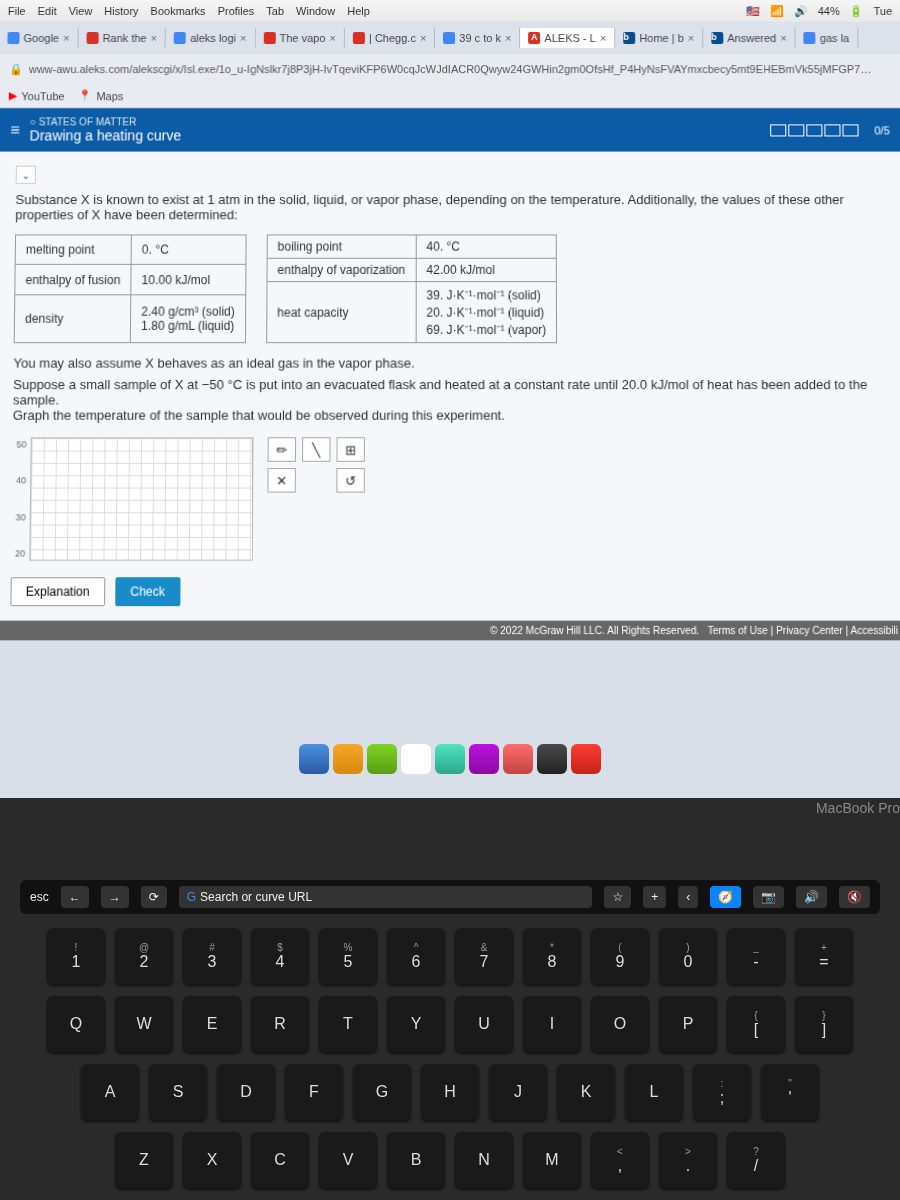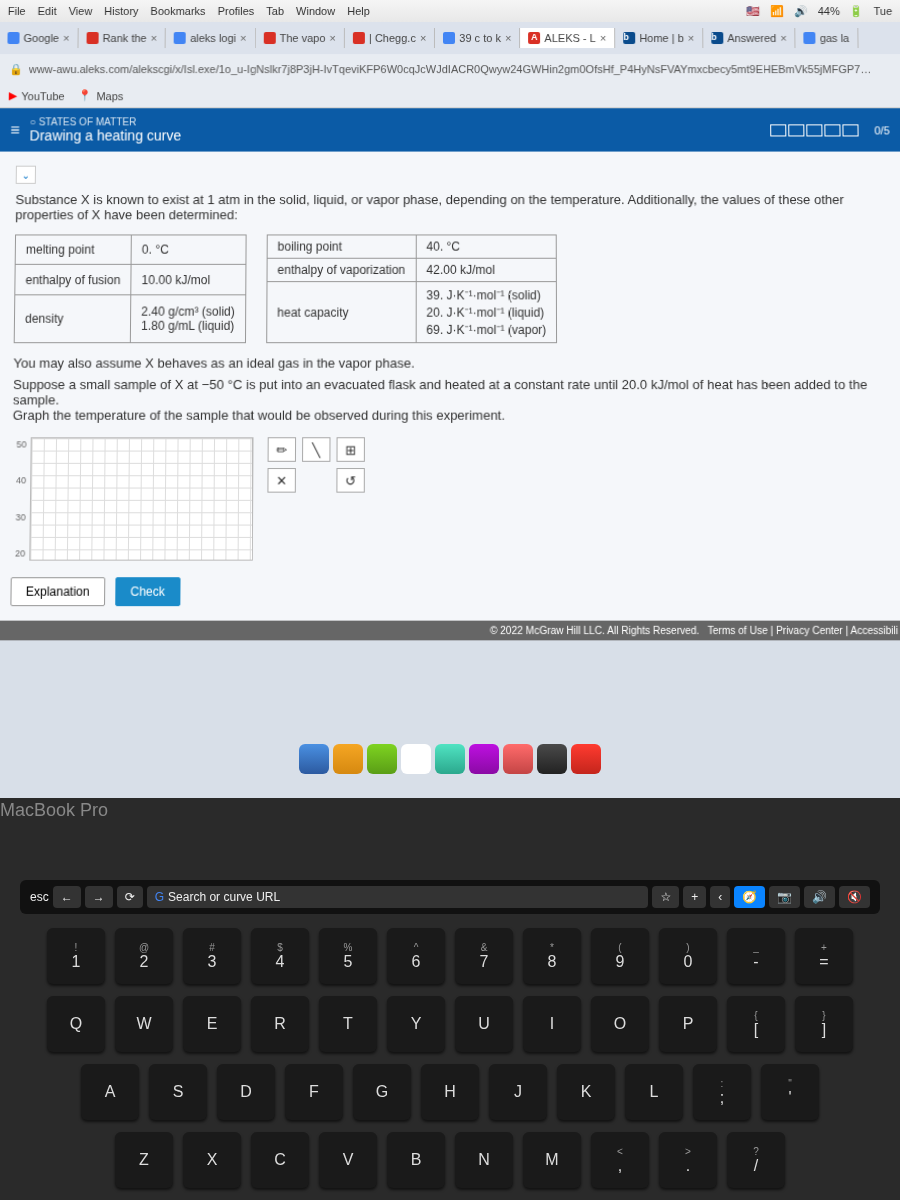--- a/index.html
+++ b/index.html
@@ -49,24 +49,24 @@
 
 .bottom-buttons { margin-top: 16px; display: flex; gap: 10px; }
 .btn { padding: 6px 14px; border: 1px solid #999; background: #fff; font-size: 12px; border-radius: 2px; }
 .btn.check { background: #1a8bc9; color: #fff; border-color: #1a8bc9; }
 
 .footer-bar { background: #666; color: #fff; font-size: 10px; padding: 4px 10px; text-align: right; }
 
 .dock { position: absolute; top: 740px; left: 0; right: 0; height: 40px; display: flex; justify-content: center; gap: 4px; padding: 4px; }
 .dock-icon { width: 30px; height: 30px; border-radius: 6px; background: linear-gradient(#5a8, #357); }
 
-.macbook-label { position: absolute; top: 800px; left: 0; right: 0; text-align: left; color: #888; font-size: 18px; }
+.macbook-label { position: absolute; top: 800px; left: 0; right: 0; text-align: right; color: #888; font-size: 14px; }
 
 .keyboard { position: absolute; top: 870px; left: 0; right: 0; padding: 10px 20px; }
-.touch-bar { height: 34px; background: #111; border-radius: 6px; display: flex; align-items: center; padding: 0 10px; gap: 4px; color: #eee; font-size: 12px; margin-bottom: 14px; }
+.touch-bar { height: 34px; background: #111; border-radius: 6px; display: flex; align-items: center; padding: 0 10px; gap: 12px; color: #eee; font-size: 12px; margin-bottom: 14px; }
 .touch-item { padding: 4px 8px; background: #333; border-radius: 4px; display: flex; align-items: center; gap: 4px; }
 
 .key-row { display: flex; gap: 10px; margin-bottom: 12px; justify-content: center; }
 .key { width: 58px; height: 56px; background: #1a1a1a; color: #ddd; border-radius: 6px; display: flex; flex-direction: column; align-items: center; justify-content: center; font-size: 16px; box-shadow: 0 2px 3px rgba(0,0,0,0.6); }
 .key .shift { font-size: 10px; color: #999; }
 </style>
 </head>
 <body>
 
 <div class="screen-area">

